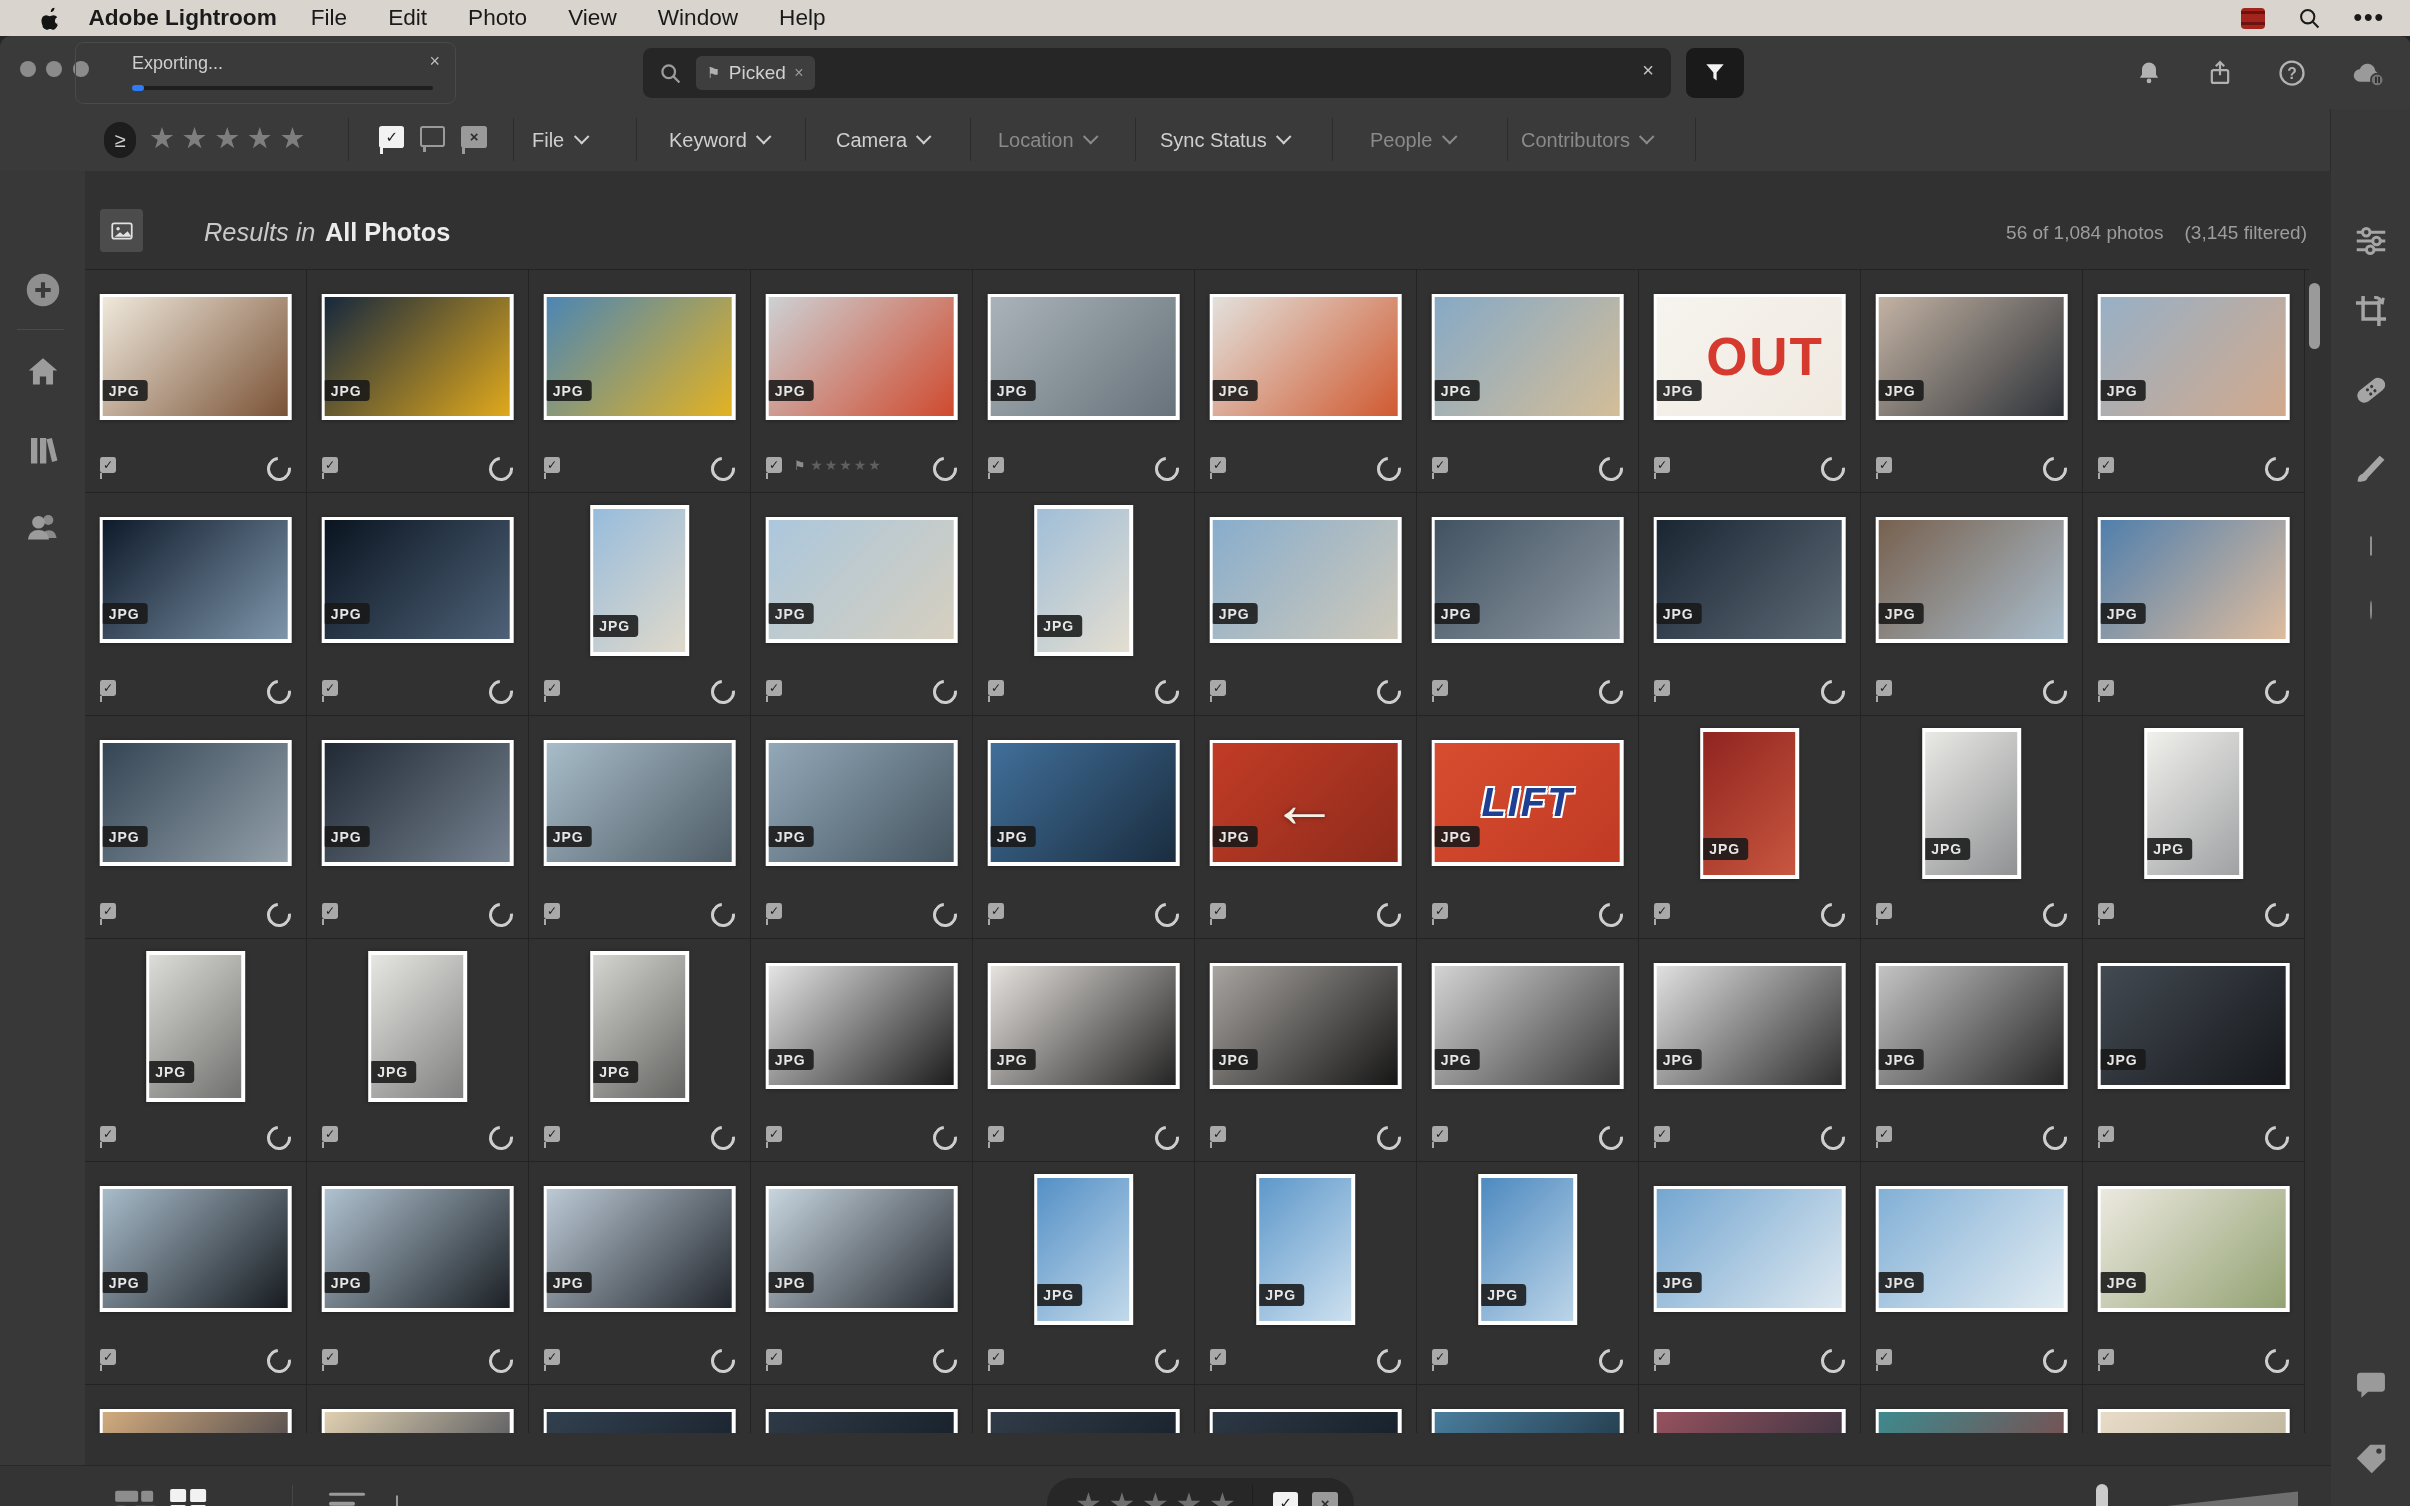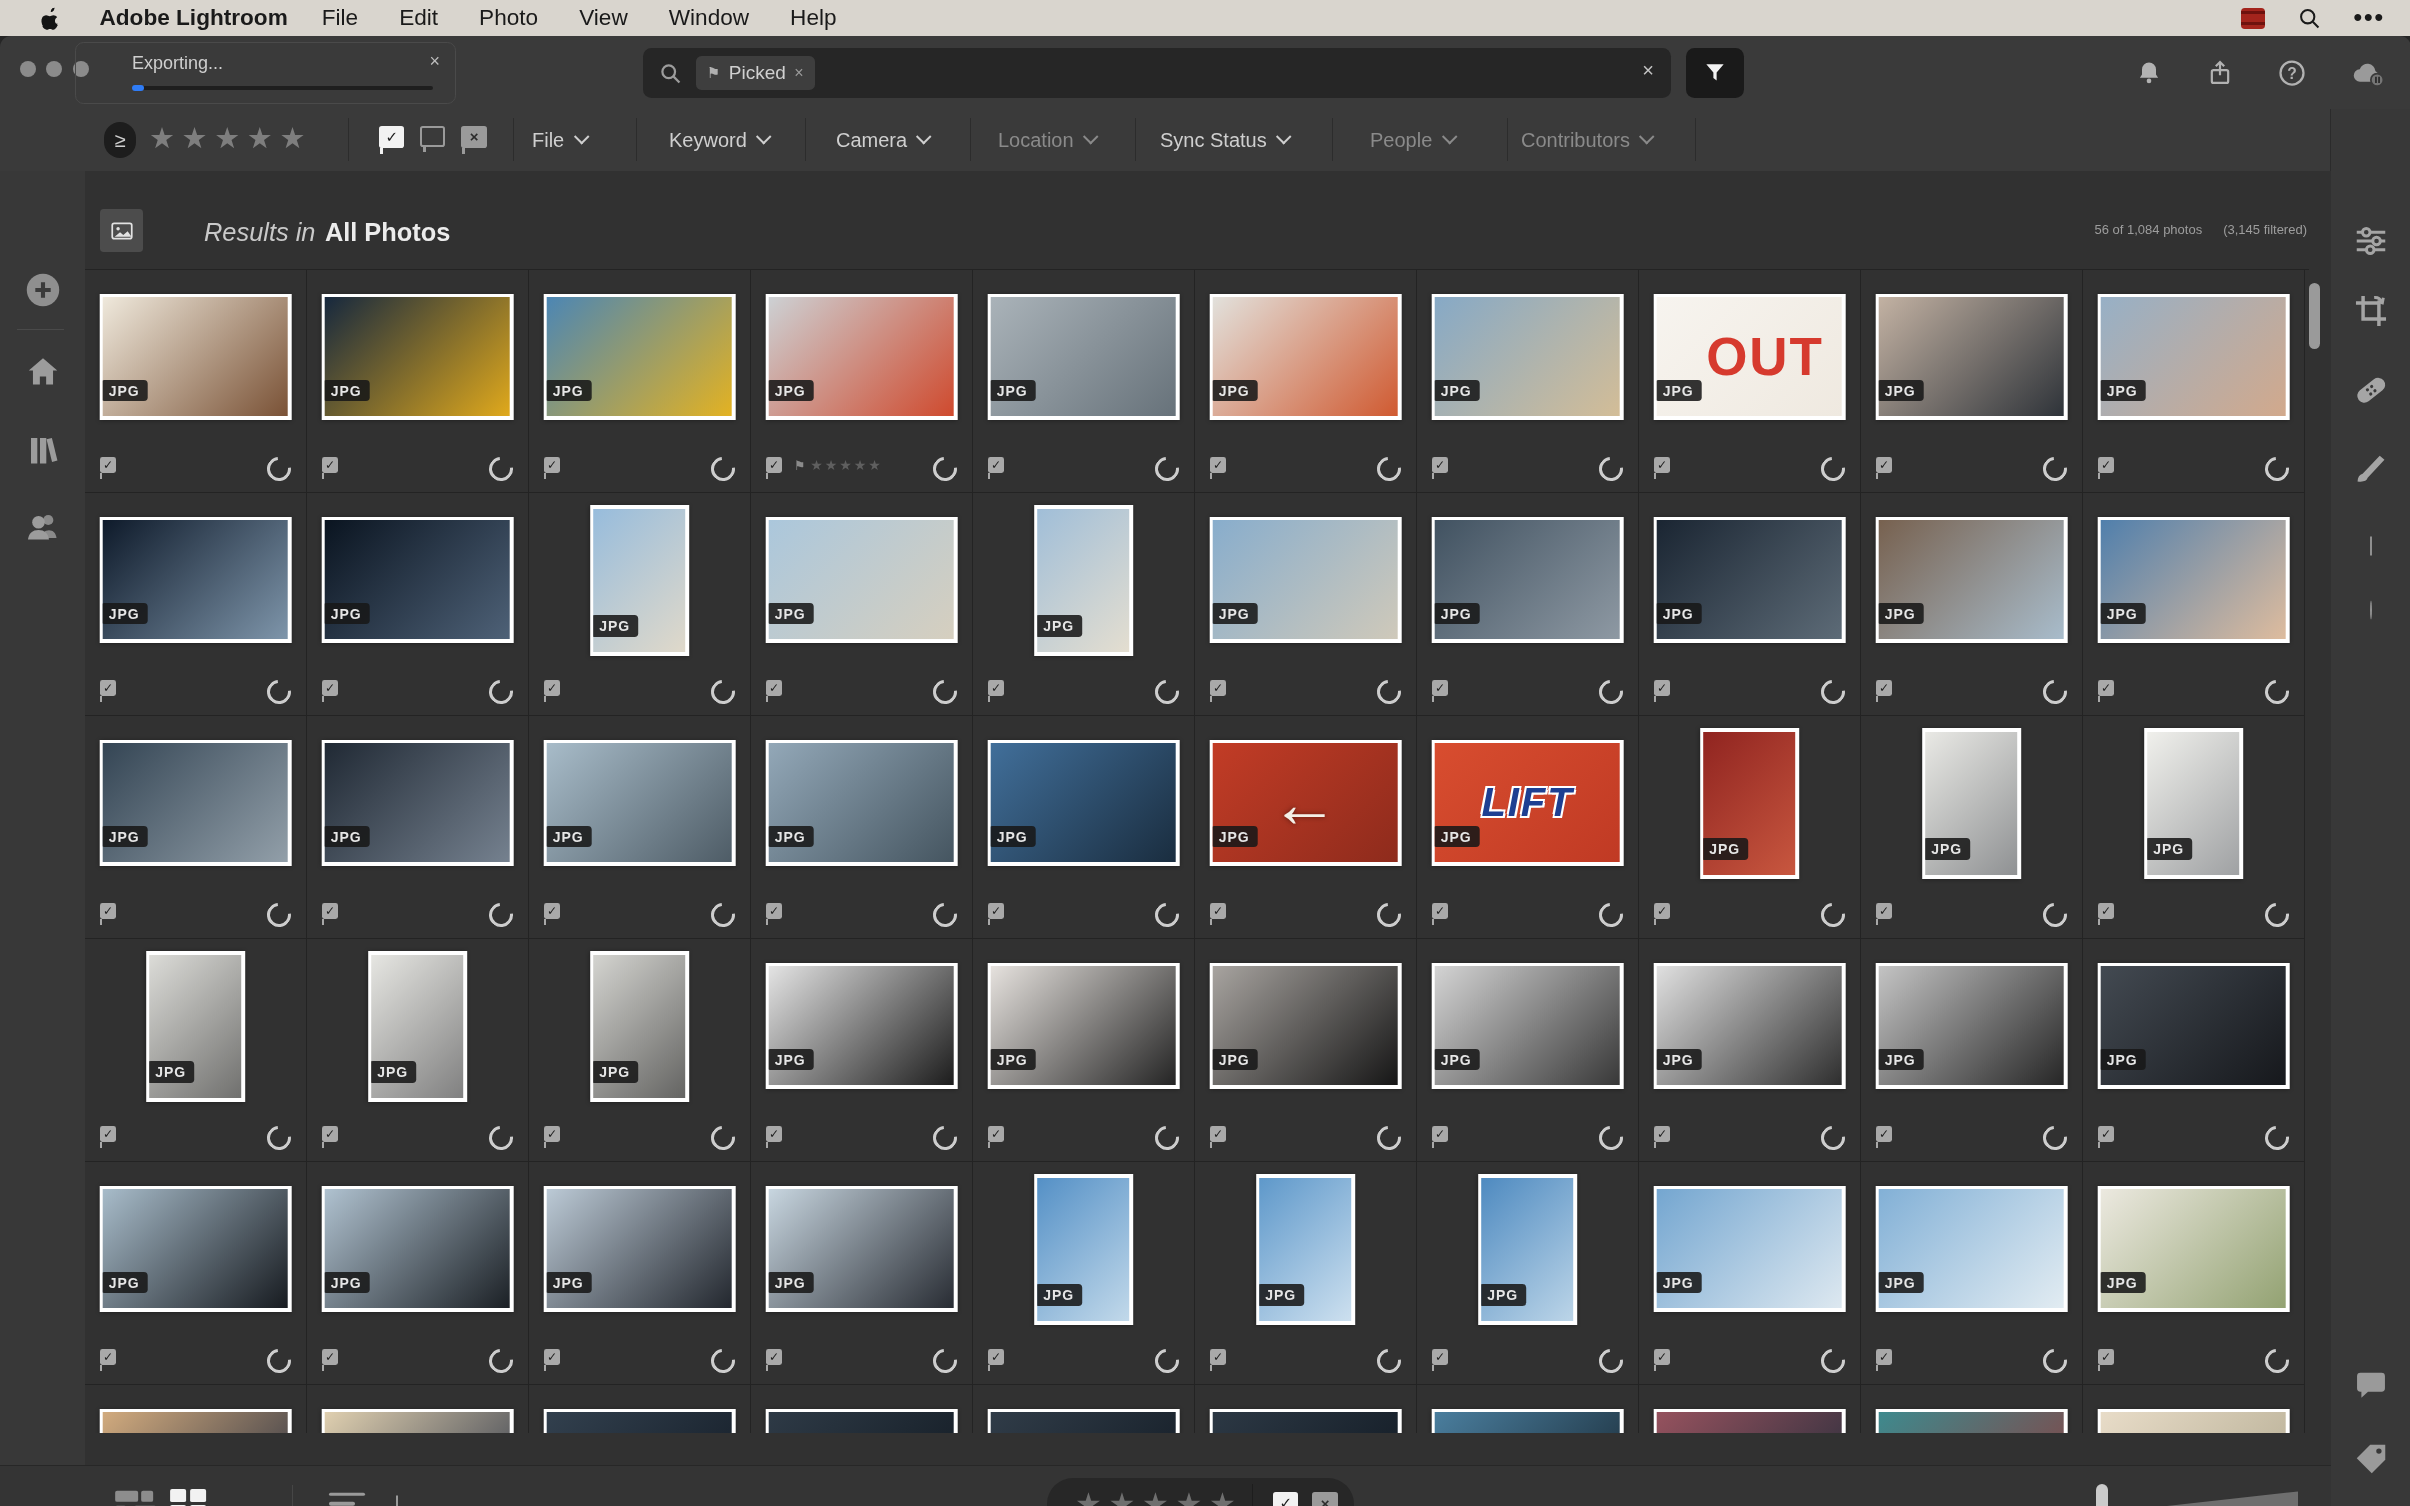--- a/index.html
+++ b/index.html
@@ -1,20 +1,20 @@
 <!DOCTYPE html>
 <html style="font-size:15px"><head>
 <meta charset="utf-8">
 <style>
   html,body{margin:0;padding:0;}
   body{width:2411px;height:1507px;position:relative;background:#262626;font-family:"Liberation Sans","DejaVu Sans",sans-serif;overflow:hidden;-webkit-user-select:none;}
   
   .menubar{position:absolute;left:0;top:0;width:2411px;height:36px;background:#d9d5ce;display:flex;align-items:center;color:#1a1a1a;font-size:22.6px;z-index:50;}
   .menubar .apple{margin-left:38px;width:24.5px;height:24.5px;display:flex;align-items:center;justify-content:center;}
-  .menubar .appname{font-weight:700;margin-left:37px;}
+  .menubar .appname{font-weight:700;margin-left:26px;}
   .menu-items{display:flex;gap:41px;margin-left:34px;}
   .menu-item{white-space:nowrap;}
   .menubar-right{position:absolute;right:26px;top:0;height:36px;display:flex;align-items:center;gap:32px;}
   .rec-icon{width:24.5px;height:21px;background:#a3241c;border-radius:3.8px;position:relative;overflow:hidden;}
   .rec-icon:before{content:"";position:absolute;left:0;right:0;top:3.8px;height:2.8px;background:#6e120e;}
   .rec-icon:after{content:"";position:absolute;left:0;right:0;bottom:3.8px;height:2.8px;background:#6e120e;}
   .mb-ellipsis{font-size:24.5px;font-weight:700;letter-spacing:1.9px;color:#1a1a1a;}
   
   .window{position:absolute;left:0;top:36px;width:2411px;height:1505px;background:#3a3a3a;border-radius:11.3px 11.3px 0 0;overflow:hidden;}
   
@@ -54,21 +54,21 @@
   .rail-div{position:absolute;left:17px;width:47px;height:0.9px;background:#4a4a4a;}
   .grad-sq{width:32px;height:28px;border:1.9px solid #8f8f8f;background:linear-gradient(90deg,#a8a8a8,#474747);}
   .radial-c{width:32px;height:32px;border:1.9px solid #8f8f8f;border-radius:50%;background:radial-gradient(circle at 45% 40%,#9c9c9c,#4f4f4f);}
   
   .content-bg{position:absolute;left:85px;top:135px;right:80px;bottom:0;background:#313131;}
   .results-header{position:absolute;left:85px;top:135px;right:104px;height:98px;}
   .res-icon{position:absolute;left:15px;top:38px;width:43px;height:43px;background:#4c4c4c;border-radius:3.8px;display:flex;align-items:center;justify-content:center;}
   .res-title{position:absolute;left:83px;top:47px;font-size:25.4px;color:#ececec;white-space:nowrap;}
   .res-title .prefix{font-style:italic;color:#c9c9c9;margin-left:36px;}
   .res-title .scope{font-weight:600;margin-left:9.4px;}
-  .res-counts{position:absolute;right:0;top:51px;font-size:13px;color:#9d9d9d;white-space:nowrap;}
+  .res-counts{position:absolute;right:0;top:51px;font-size:19px;color:#9d9d9d;white-space:nowrap;}
   .res-counts .filtered{margin-left:21px;}
   
   .grid{position:absolute;left:85px;top:233px;width:2224px;height:1163px;overflow:hidden;border-top:1.9px solid #232323;}
   .grow{display:flex;}
   .cell{width:222px;height:223px;box-sizing:border-box;border-right:1.9px solid #232323;border-bottom:1.9px solid #232323;position:relative;}
   .frame{position:absolute;left:50%;transform:translateX(-50%);background:#fff;padding:3.8px;box-shadow:0 0.9px 4.7px rgba(0,0,0,.45);}
   .frame.l{top:23.5px;}
   .frame.p{top:12.2px;}
   .img{position:relative;display:flex;align-items:center;justify-content:center;overflow:hidden;}
   .l .img{width:185px;height:119px;}

